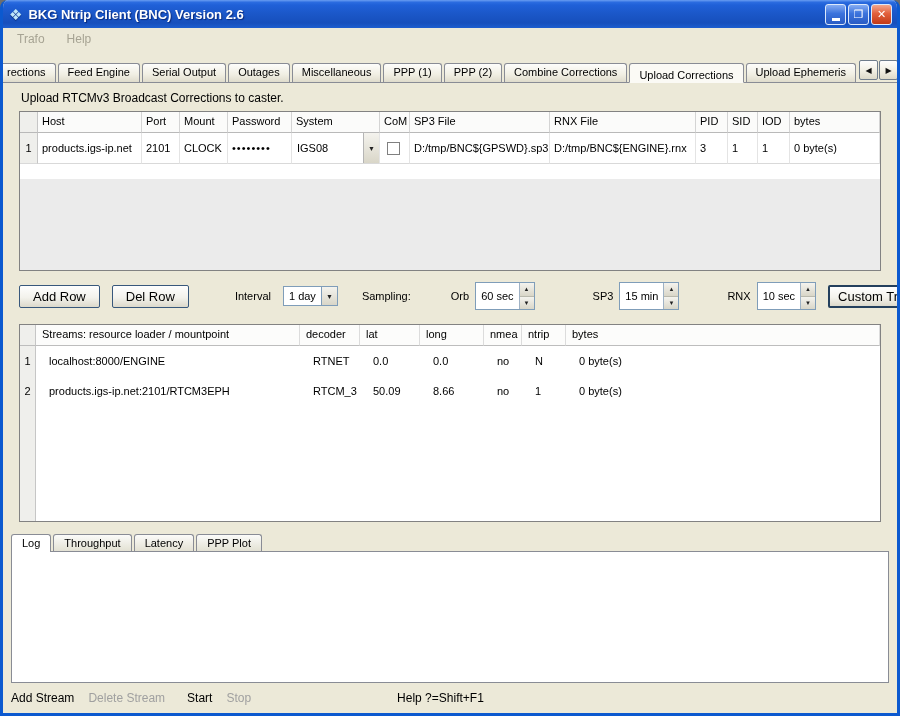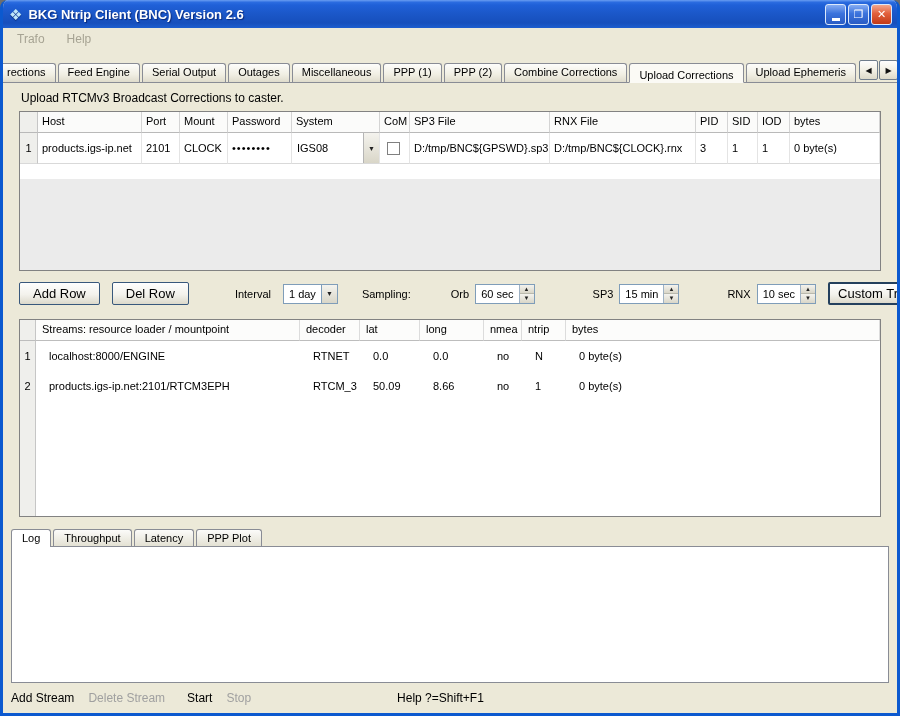--- a/index.html
+++ b/index.html
@@ -119,21 +119,21 @@
   .combo {
     display:inline-flex; align-items:stretch; height:20px; width:64px;
     border:1px solid #7f9db9; background:#fff; cursor:pointer;
   }
   .combo .cv { flex:1; display:flex; align-items:center; padding:0 5px; font-size:11px; white-space:nowrap; }
   .combo .ca {
     width:16px; display:flex; align-items:center; justify-content:center; font-size:7px; color:#222;
     background:linear-gradient(180deg,#f4f3ee,#d9d6c8); border-left:1px solid #7f9db9;
   }
   .spin {
-    display:inline-flex; align-items:stretch; height:20px; width:68px;
+    display:inline-flex; align-items:stretch; height:28px; width:68px;
     border:1px solid #7f9db9; background:#fff; cursor:pointer;
   }
   .spin .sv { flex:1; display:flex; align-items:center; padding:0 5px; font-size:11px; white-space:nowrap; }
   .spin .sbtns { width:15px; display:flex; flex-direction:column; border-left:1px solid #9fb2c5; }
   .spin .sb {
     flex:1; display:flex; align-items:center; justify-content:center; font-size:6px; color:#222;
     background:linear-gradient(180deg,#f4f3ee,#d9d6c8);
   }
   .spin .sb.up { border-bottom:1px solid #b9b9ad; }
   
@@ -245,21 +245,21 @@
       <div class="dcell cell-combo">
         <span class="tbl-combo">
           <span class="cv">IGS08</span>
           <span class="ca">▼</span>
         </span>
       </div>
       <div class="dcell">
         <span class="checkbox"></span>
       </div>
       <div class="dcell">D:/tmp/BNC${GPSWD}.sp3</div>
-      <div class="dcell">D:/tmp/BNC${CLOCK}.rnx</div>
+      <div class="dcell">D:/tmp/BNC${ENGINE}.rnx</div>
       <div class="dcell">3</div>
       <div class="dcell">1</div>
       <div class="dcell">1</div>
       <div class="dcell">0 byte(s)</div>
     </div>
     <div class="upl-fill-white"></div>
     <div class="upl-fill-gray"></div>
   </div>
 
   <div class="controls">

